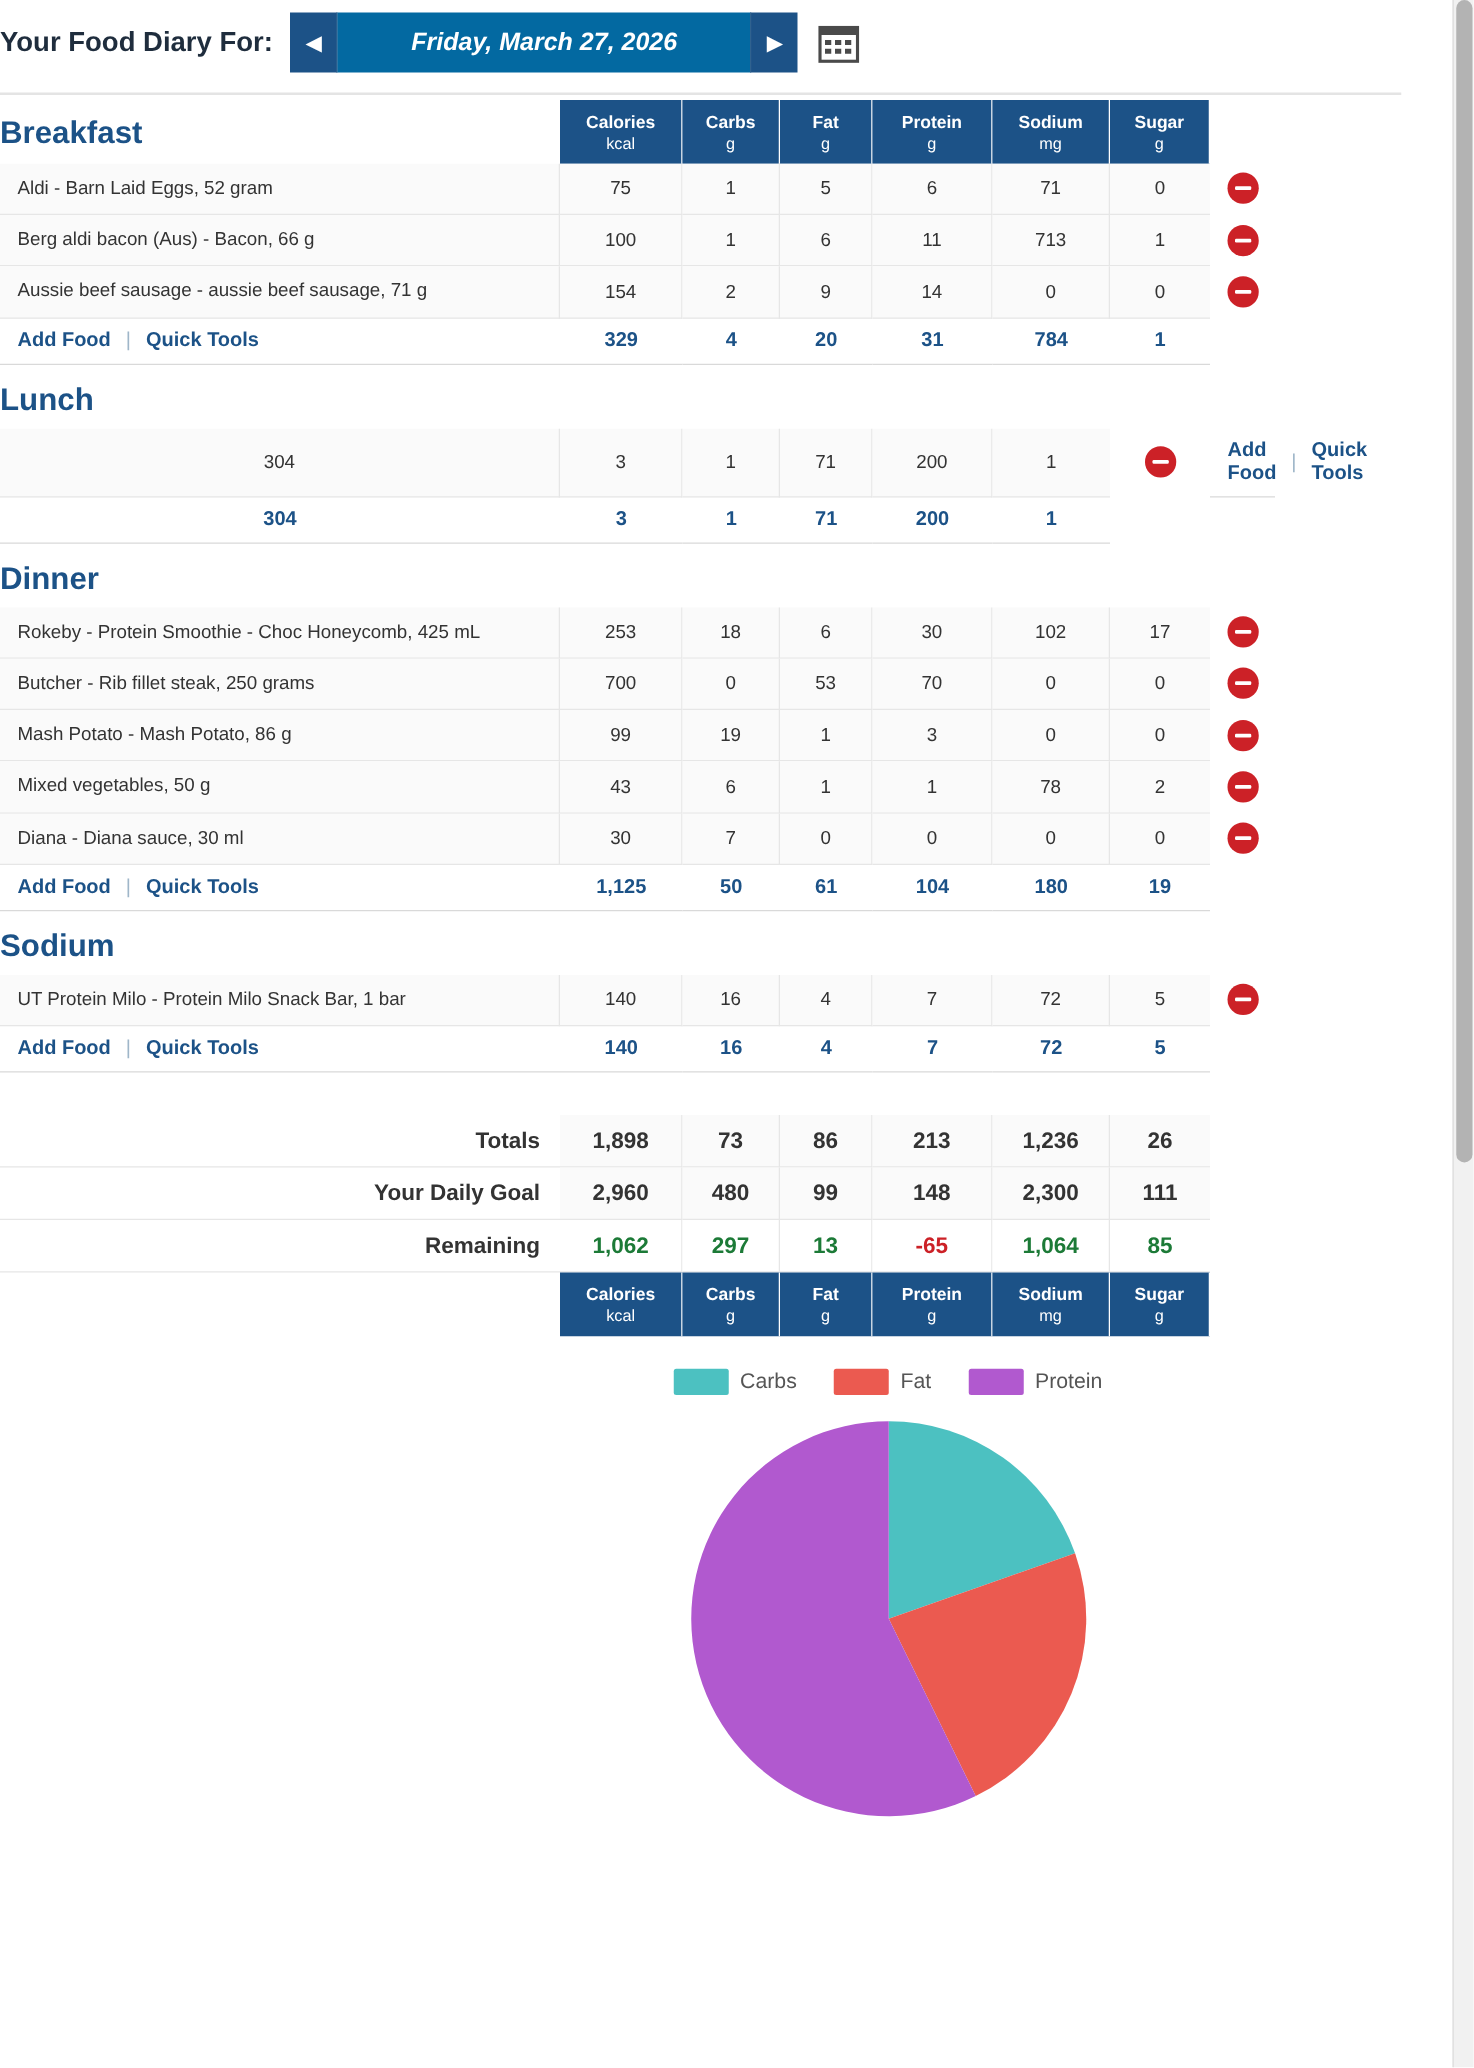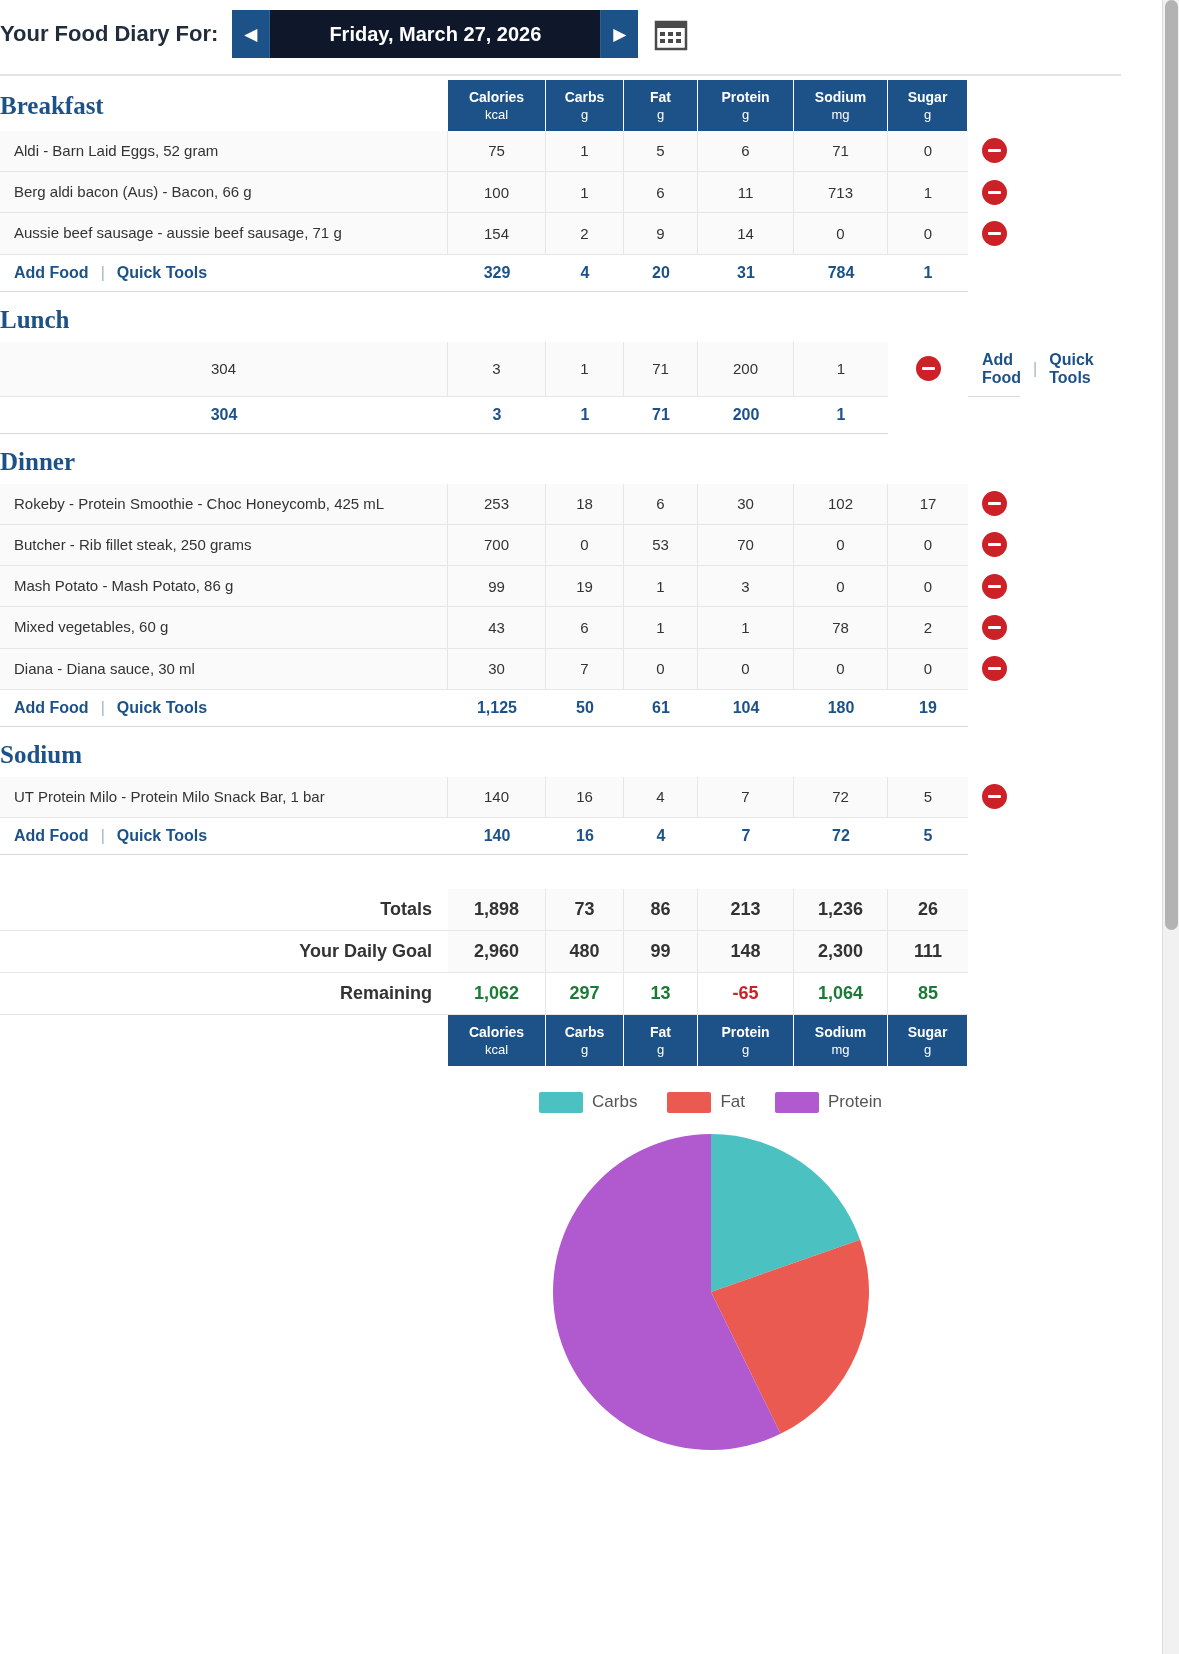--- a/index.html
+++ b/index.html
@@ -64,29 +64,30 @@
     color: #fff;
     display: flex;
     align-items: center;
     justify-content: center;
     font-size: 17px;
     cursor: pointer;
     border-right: 1px solid #30628f;
   }
   .date-arrow.right { border-right: none; border-left: 1px solid #30628f; }
   .date-label {
-    background: #0f172a;
+    background: #0369a1;
     color: #ffffff;
     font-size: 20px;
     font-weight: bold;
     display: flex;
     align-items: center;
     justify-content: center;
     min-width: 330px;
     padding: 0 16px;
+    font-style: italic;
   }
   .cal-icon {
     margin-left: 16px;
     width: 34px; height: 34px;
     cursor: pointer;
   }
 
   
   .meal-block { margin-top: 4px; }
 
@@ -96,21 +97,20 @@
     align-items: stretch;
   }
 
   .meal-title-cell {
     display: flex;
     align-items: center;
     font-size: 25px;
     font-weight: bold;
     color: #1c5287;
     padding: 10px 0 8px 0;
-    font-family: Liberation Serif, serif;
   }
 
   .col-head {
     background: #1c5287;
     color: #ffffff;
     text-align: center;
     font-size: 14px;
     font-weight: bold;
     padding: 9px 2px 8px 2px;
     line-height: 1.25;
@@ -417,21 +417,21 @@
           <div class="food-val">19</div>
           <div class="food-val">1</div>
           <div class="food-val">3</div>
           <div class="food-val">0</div>
           <div class="food-val last">0</div>
           <div class="del-cell">
             <span class="del-icon">
               <span class="bar"></span>
             </span>
           </div>
-          <div class="food-name">Mixed vegetables, 60 g</div>
+          <div class="food-name">Mixed vegetables, 50 g</div>
           <div class="food-val">43</div>
           <div class="food-val">6</div>
           <div class="food-val">1</div>
           <div class="food-val">1</div>
           <div class="food-val">78</div>
           <div class="food-val last">2</div>
           <div class="del-cell">
             <span class="del-icon">
               <span class="bar"></span>
             </span>

